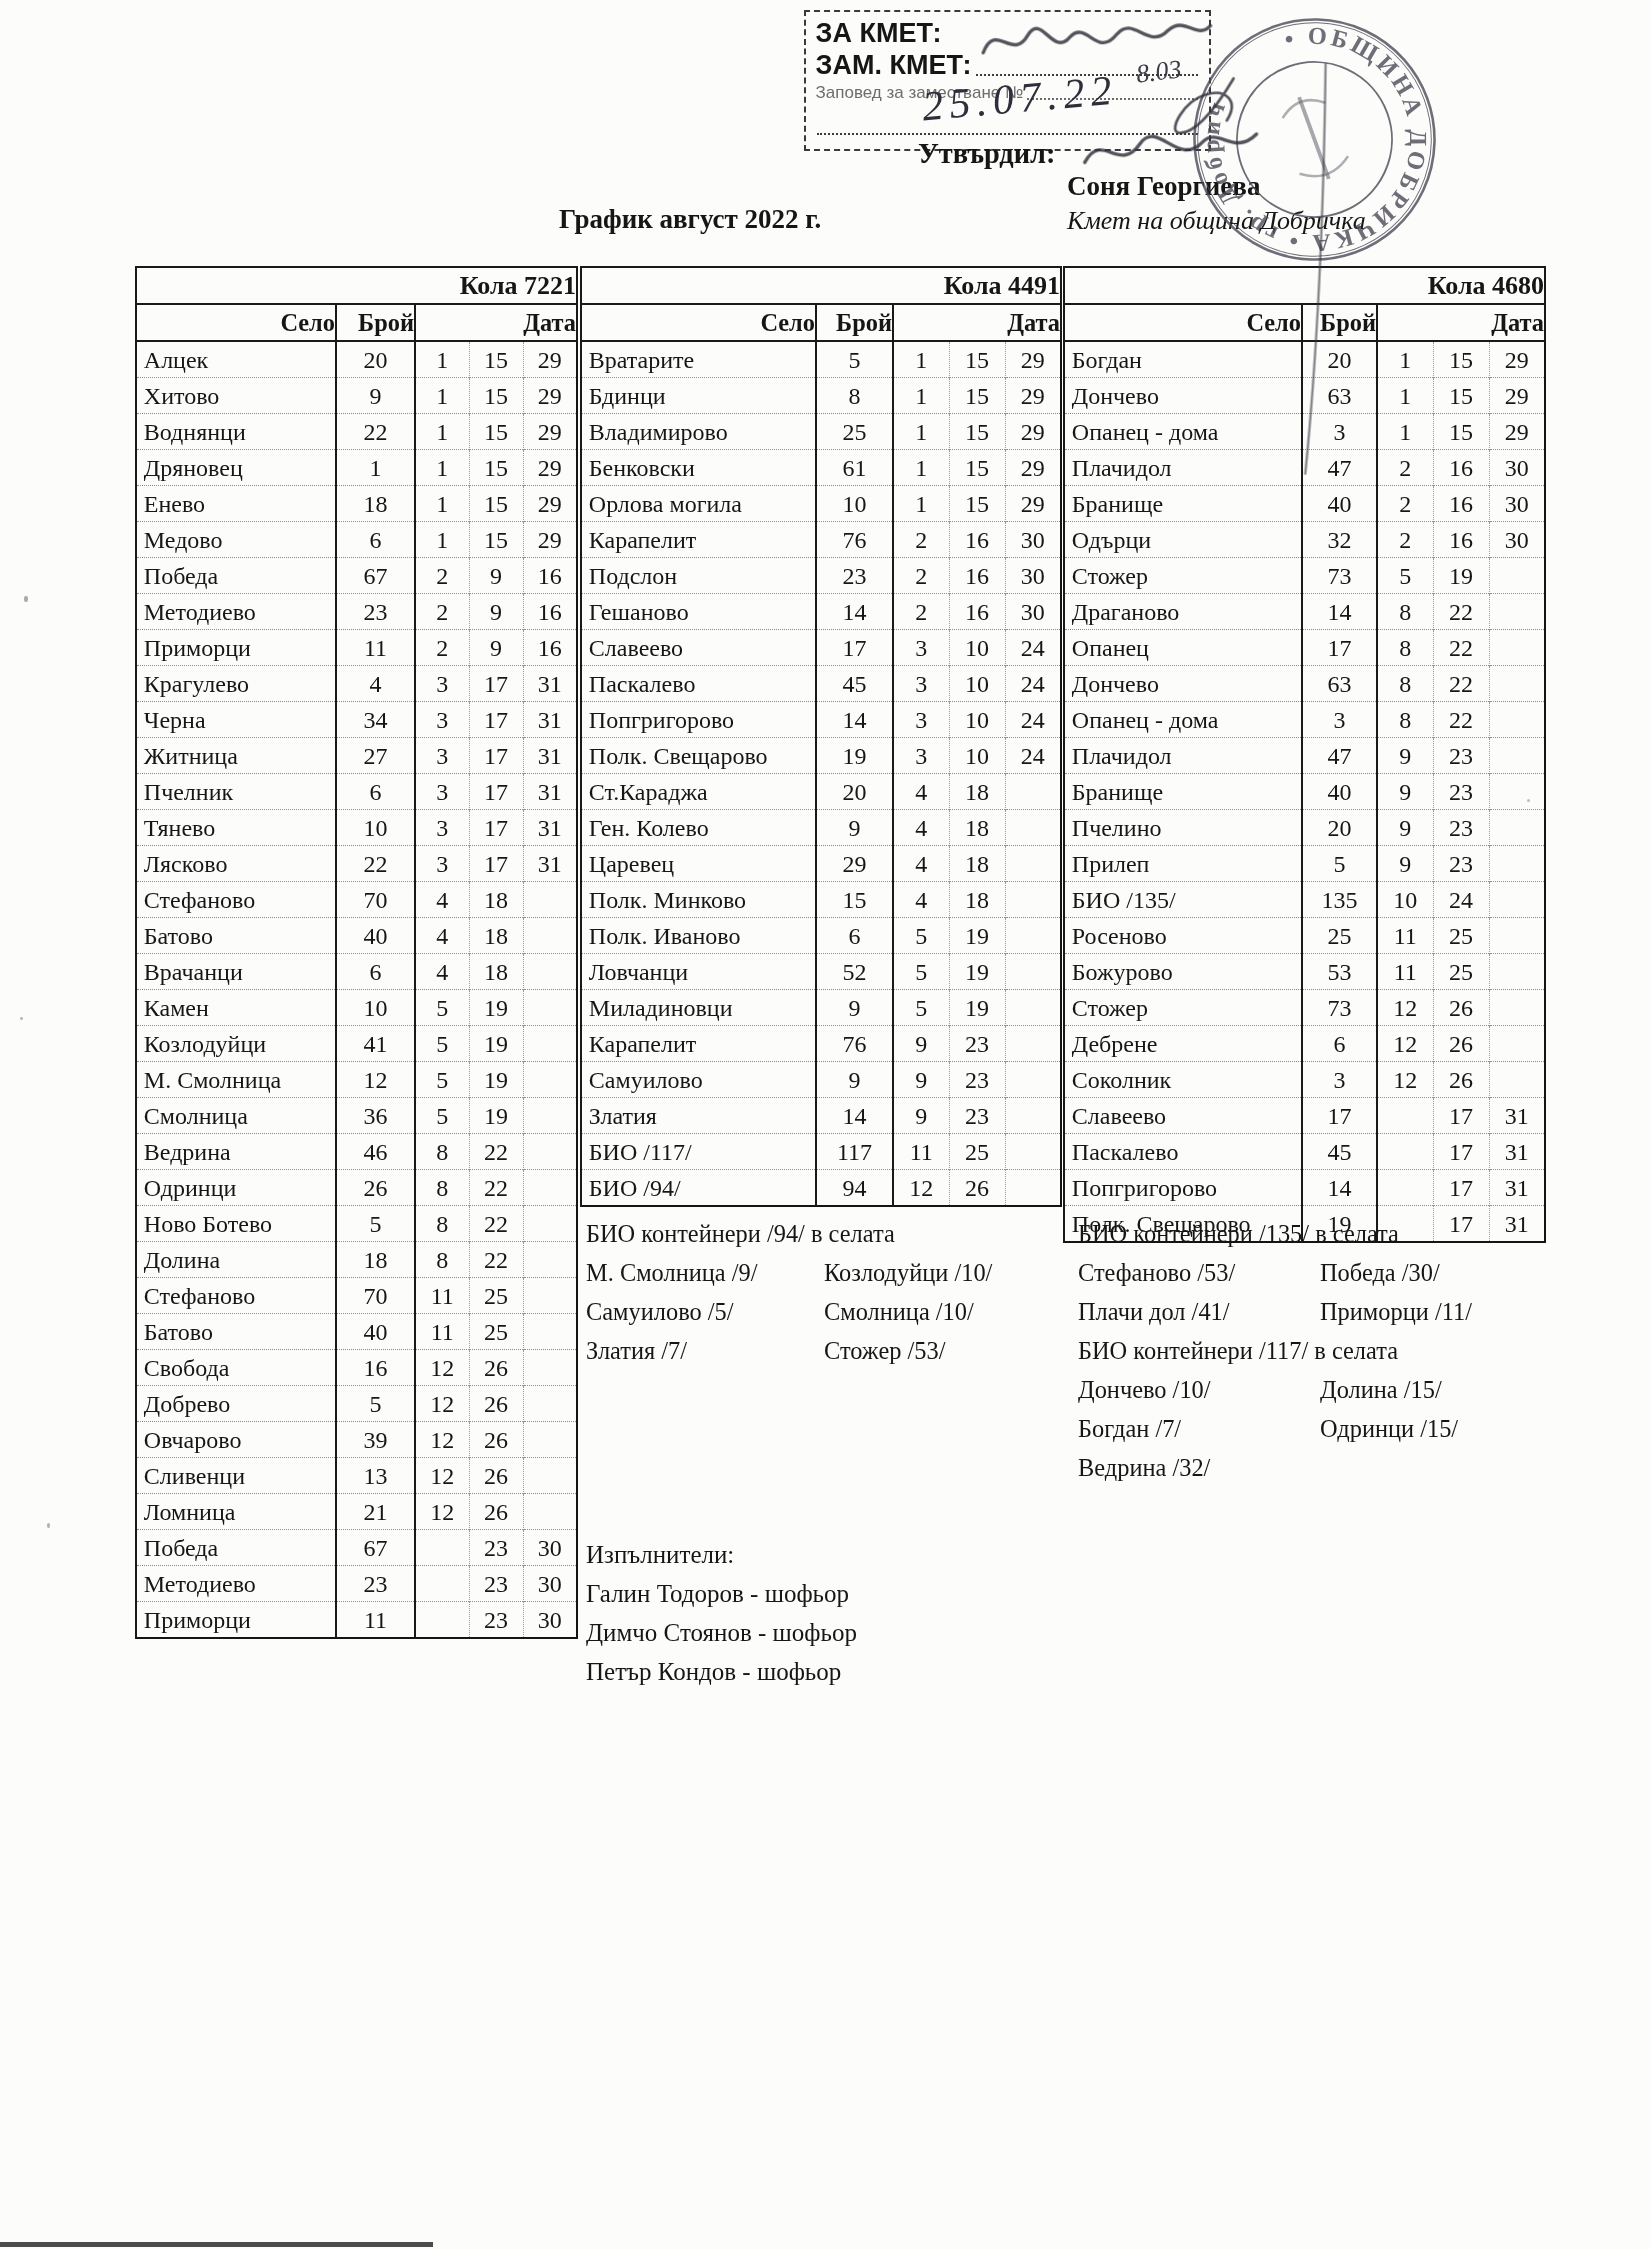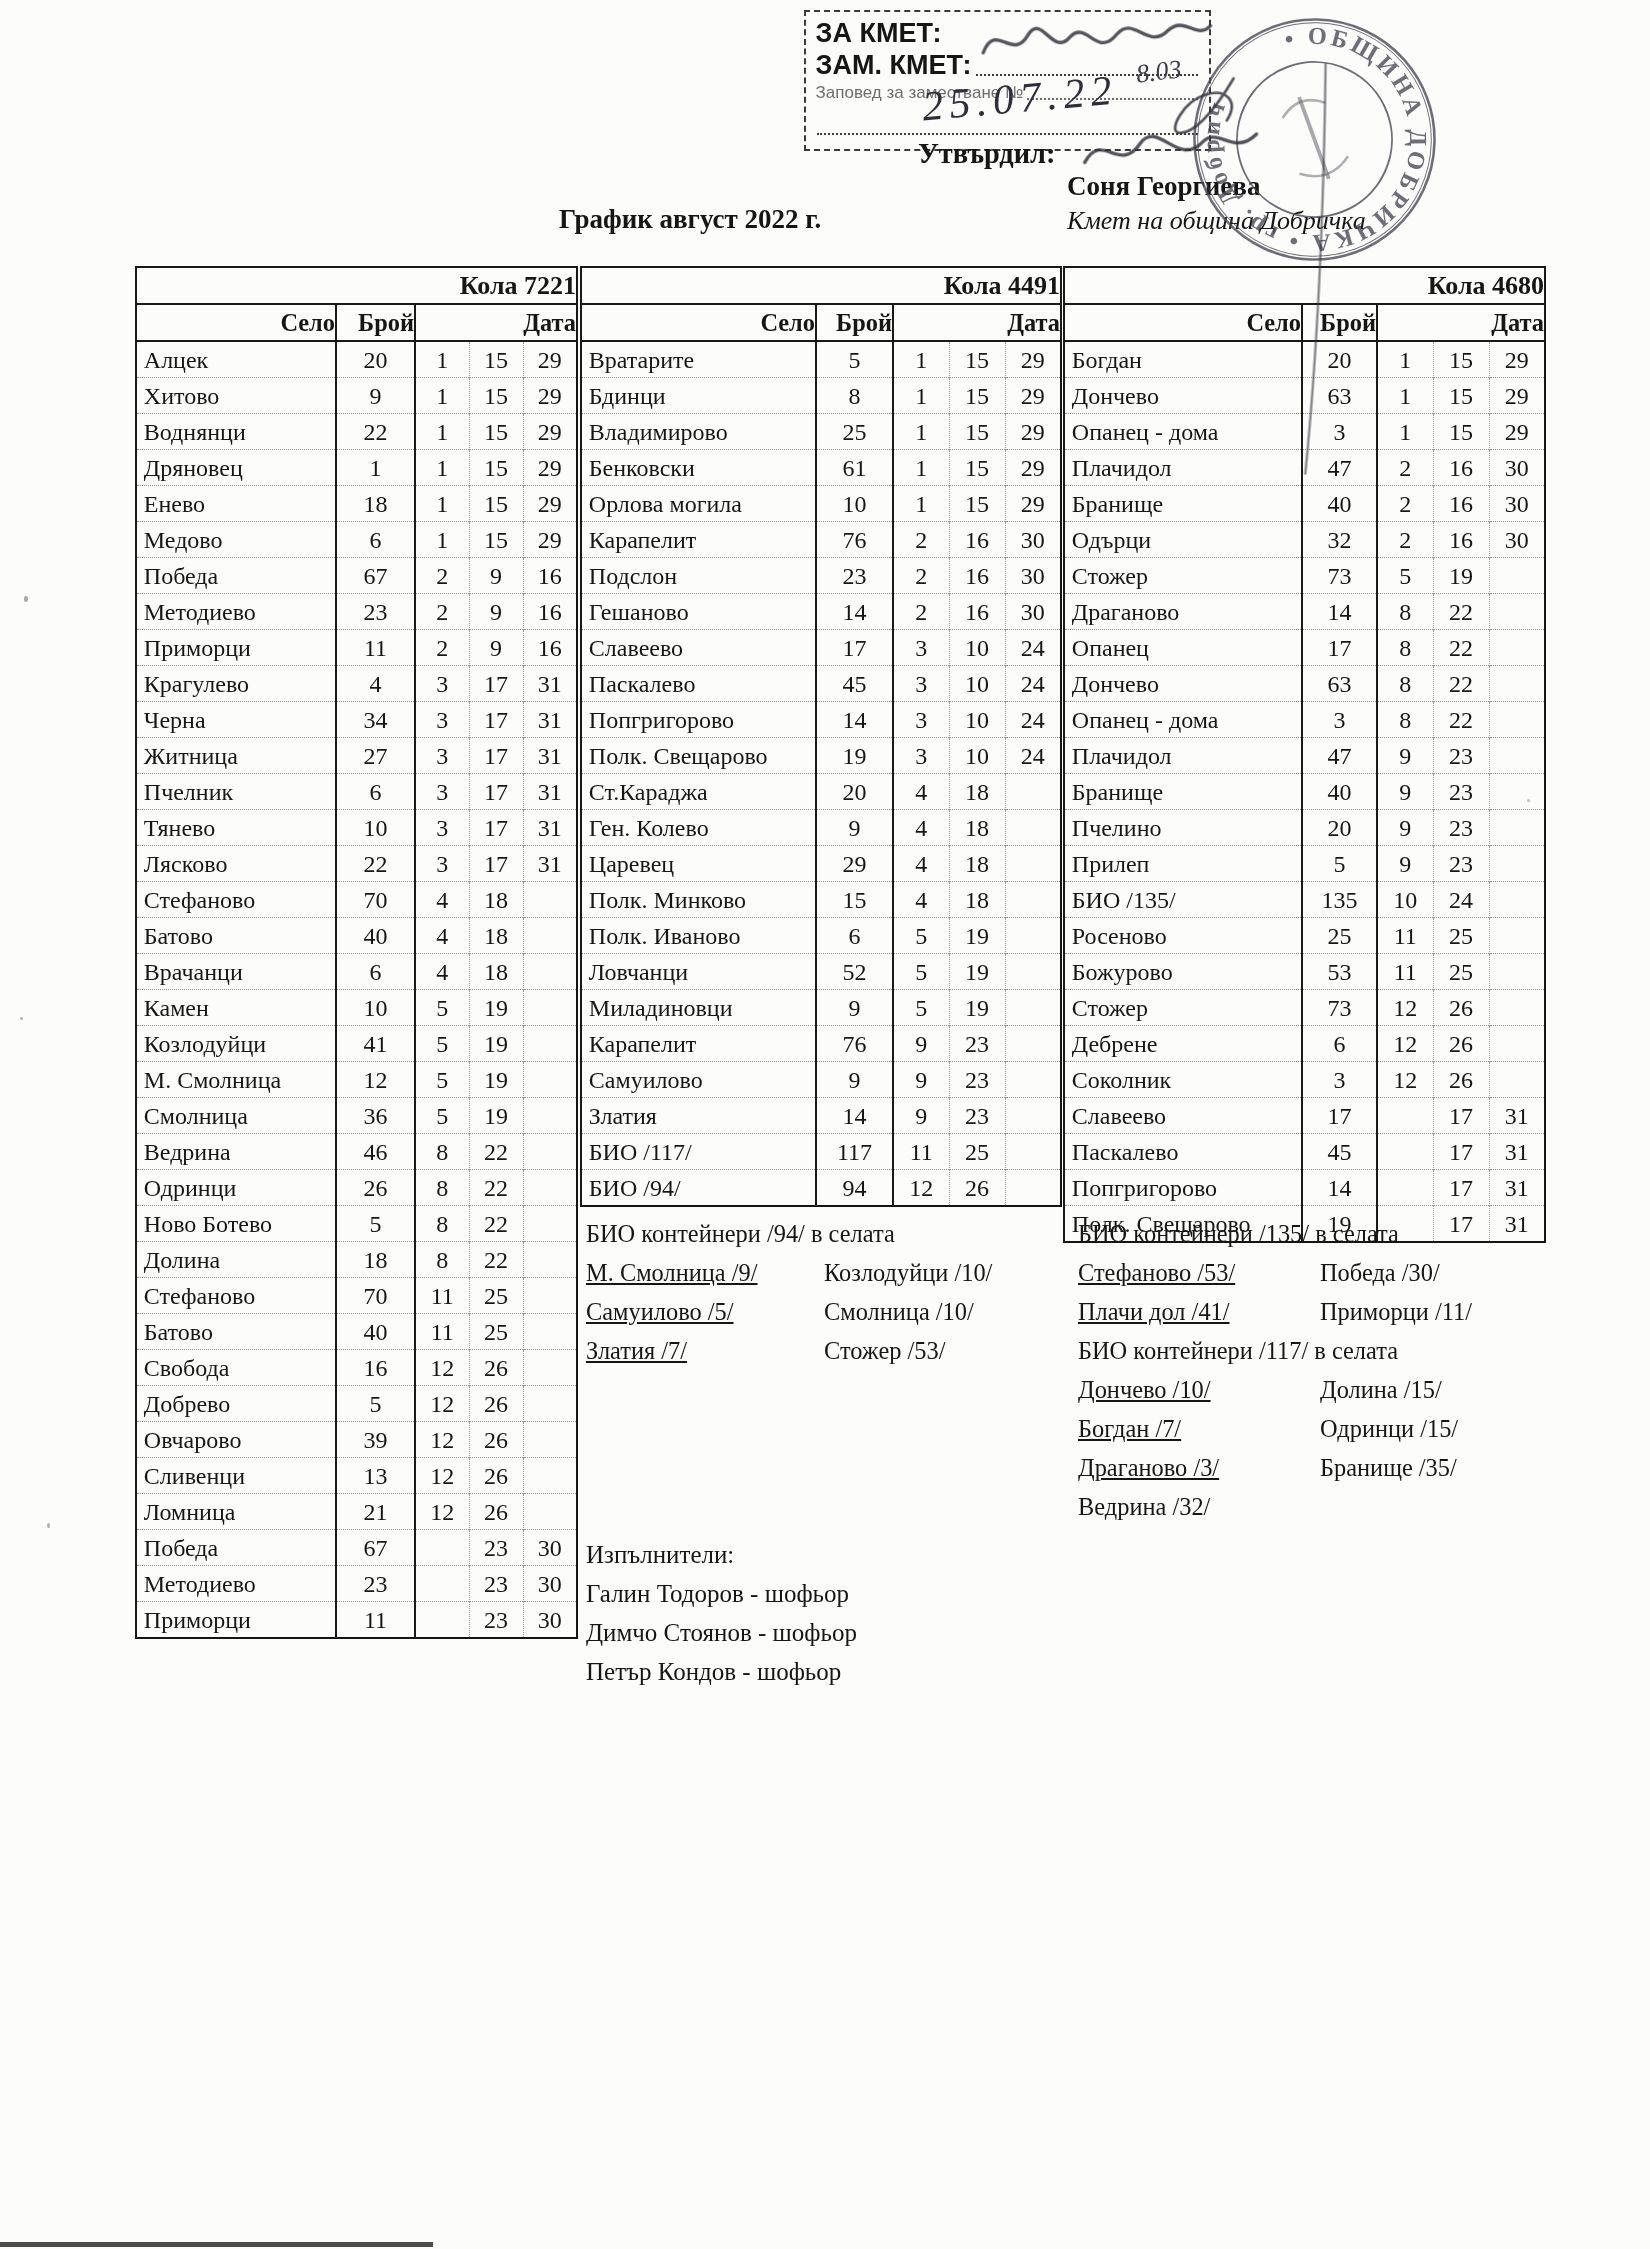--- a/index.html
+++ b/index.html
@@ -48,21 +48,21 @@
   .sched tbody tr:first-child td{border-top:none;}
   #t0{left:135px;width:441px;}
   #t1{left:580px;width:480px;}
   #t2{left:1063px;width:481px;}
 
   
   .notes{position:absolute;font-size:24.4px;}
   #notes-4491{left:586px;top:1214px;width:474px;}
   #notes-4680{left:1078px;top:1214px;width:483px;}
   .note-line{display:flex;height:39px;align-items:center;}
-  .note-left{width:238px;text-decoration:underline;}
+  .note-left{width:238px;}
   #notes-4680 .note-left{width:242px;}
 
   
   .executors{position:absolute;left:586px;top:1535px;font-size:25px;}
   .exec-title{height:39px;display:flex;align-items:center;}
   .exec-line{height:39px;display:flex;align-items:center;}
 
   
   .speck{position:absolute;background:#5a5a5a;border-radius:50%;}
   .edge-bar{position:absolute;left:0;top:2242px;width:433px;height:4.7px;background:#2c2c2c;opacity:.85;}
@@ -818,24 +818,20 @@
       </div>
       <div class="note-line">
         <span class="note-left">Дончево /10/</span>
         <span class="note-right">Долина /15/</span>
       </div>
       <div class="note-line">
         <span class="note-left">Богдан /7/</span>
         <span class="note-right">Одринци /15/</span>
       </div>
       <div class="note-line">
-        <span class="note-left">Драганово /3/</span>
-        <span class="note-right">Бранище /35/</span>
-      </div>
-      <div class="note-line">
         <span class="note-full">Ведрина /32/</span>
       </div>
     </div>
 
   <div class="executors">
     <div class="exec-title">Изпълнители:</div>
     <div>
         <div class="exec-line">Галин Тодоров - шофьор</div>
         <div class="exec-line">Димчо Стоянов - шофьор</div>
         <div class="exec-line">Петър Кондов - шофьор</div>

